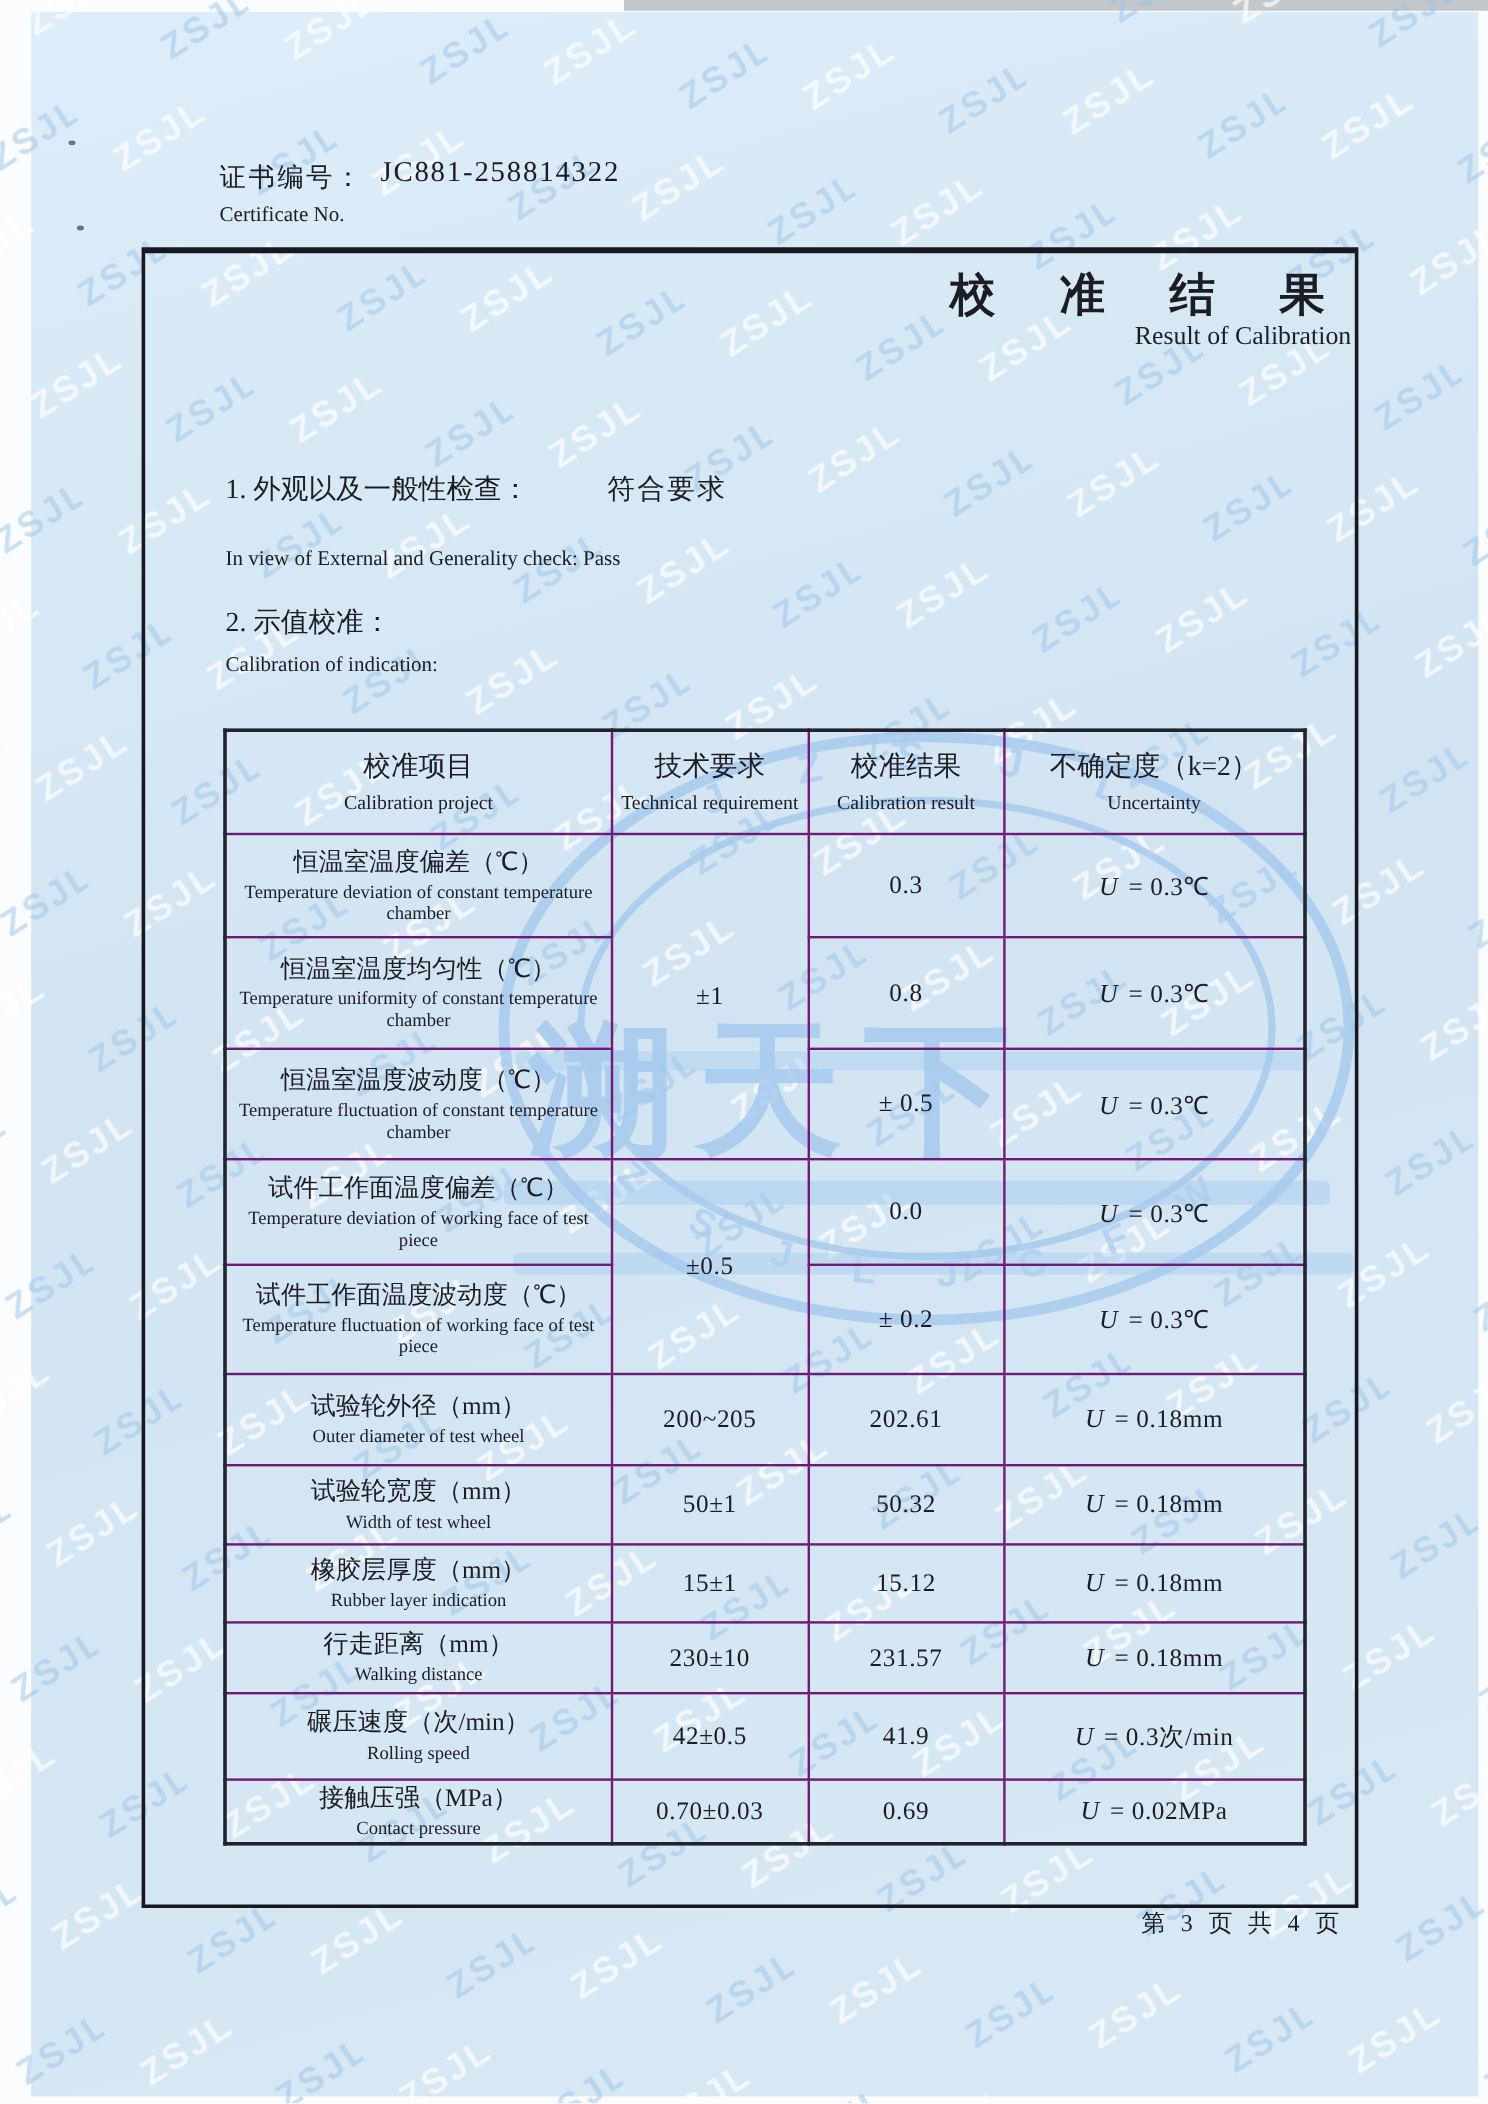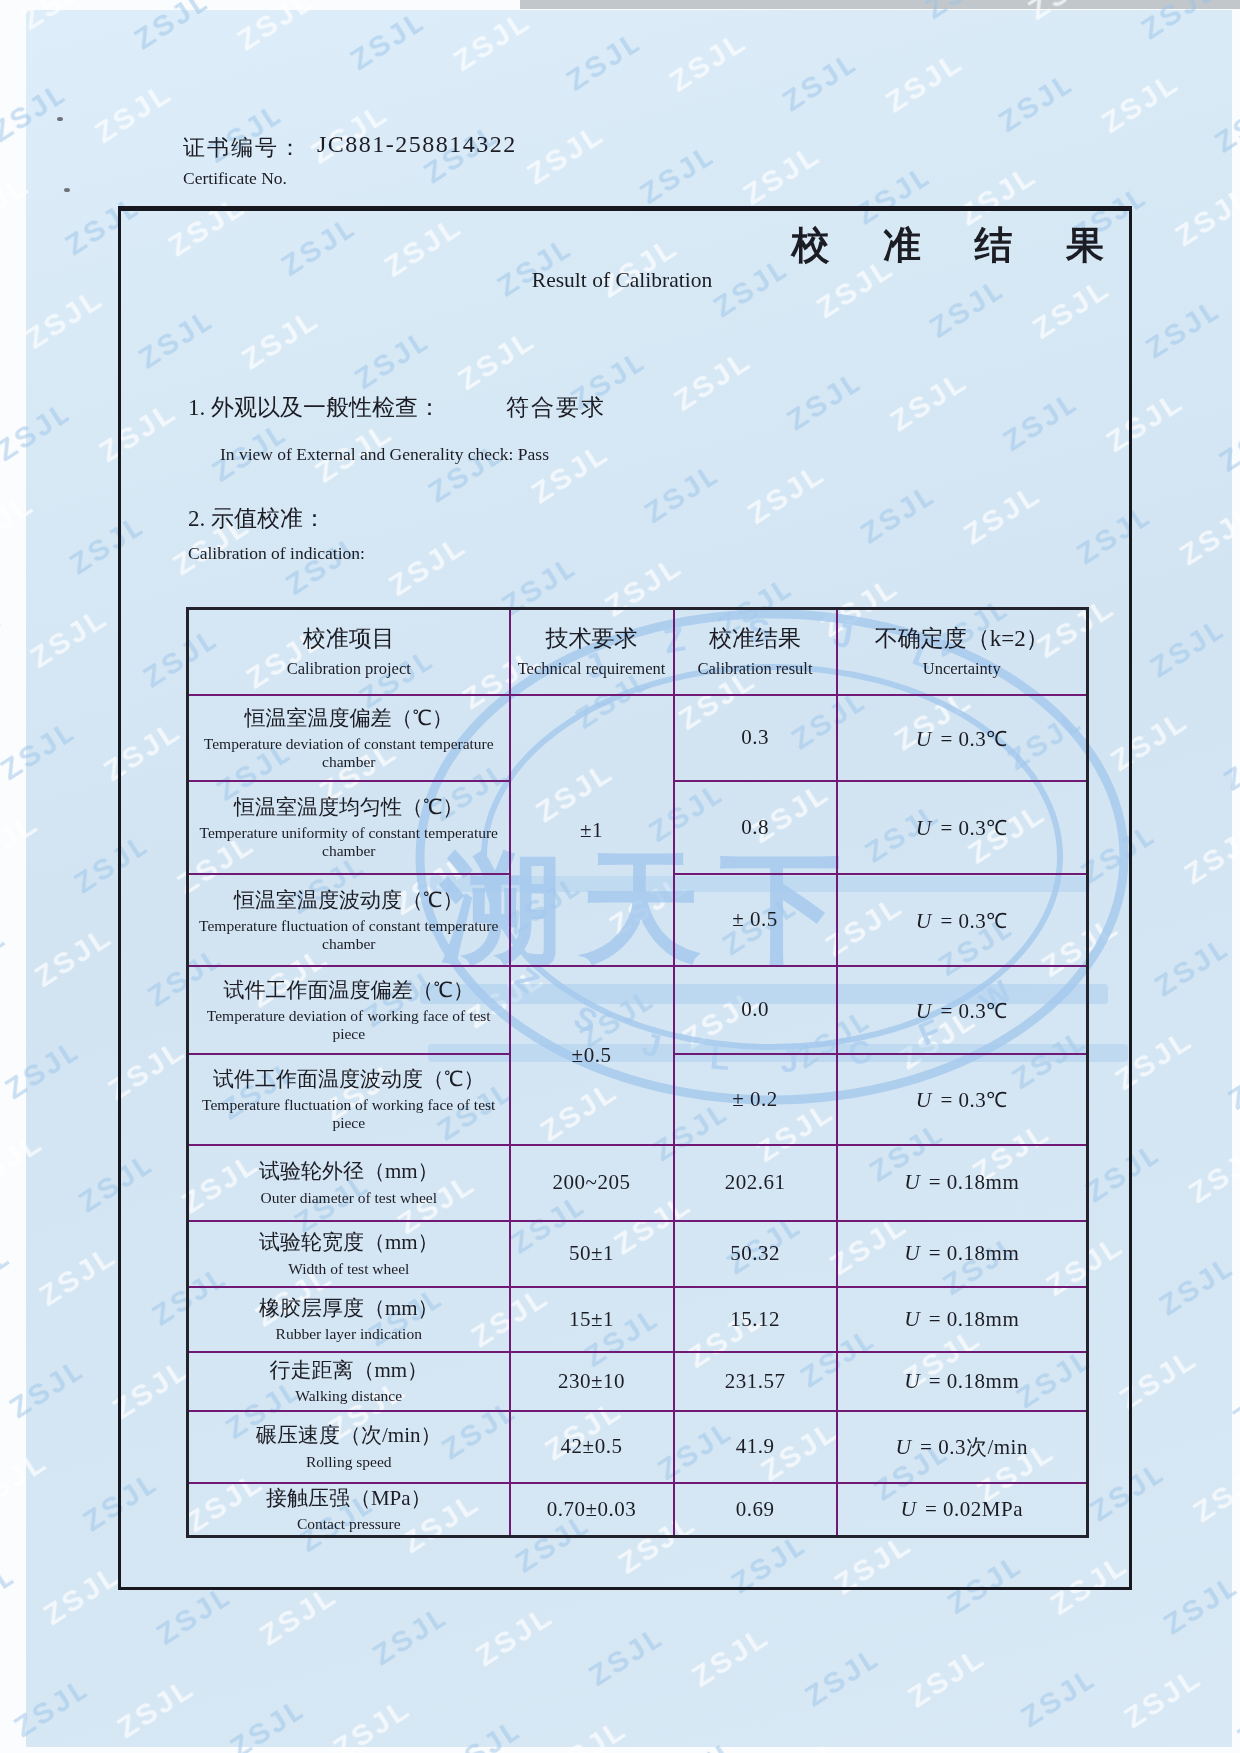--- a/index.html
+++ b/index.html
@@ -18,21 +18,21 @@
   
   .cert-zh{position:absolute;left:183px;top:133px;font-size:22px;letter-spacing:2px;}
   .cert-num{position:absolute;left:317px;top:131px;font-size:24px;letter-spacing:1.5px;}
   .cert-en{position:absolute;left:183px;top:168px;font-size:17.5px;}
 
   .frame{position:absolute;left:118px;top:206px;width:1008px;height:1376px;
          border:3px solid #181820;border-top-width:5px;}
 
   .title-zh{position:absolute;left:118px;top:220px;width:1008px;text-align:right;
             font-size:38px;font-weight:bold;letter-spacing:22px;text-indent:22px;}
-  .title-en{position:absolute;left:118px;top:268px;width:1008px;text-align:center;font-size:21.5px;font-family:Liberation Serif, serif;}
+  .title-en{position:absolute;left:118px;top:268px;width:1008px;text-align:right;font-size:21.5px;font-family:Liberation Serif, serif;}
 
   .sec-zh{position:absolute;left:188px;font-size:23px;}
   .sec-en{position:absolute;left:188px;font-size:17.5px;}
   .sec1-val{position:absolute;left:506px;top:392px;font-size:23px;letter-spacing:2px;}
 
   
   table.cal{position:absolute;left:186px;top:607px;width:900px;border-collapse:collapse;
             table-layout:fixed;}
   table.cal td,table.cal th{border:2px solid #701a75;padding:0 6px;text-align:center;
             vertical-align:middle;font-weight:normal;background:transparent;}
@@ -91,21 +91,21 @@
   <div class="cert-num">JC881-258814322</div>
   <div class="cert-en">Certificate No.</div>
 
   <div class="frame"></div>
 
   <div class="title-zh">校 准 结 果</div>
   <div class="title-en">Result of Calibration</div>
 
   <div class="sec-zh" style="top:392px;">1. 外观以及一般性检查：</div>
   <div class="sec1-val">符合要求</div>
-  <div class="sec-en" style="top:444px;margin-left:32px;">In view of External and Generality check:  Pass</div>
+  <div class="sec-en" style="top:455px;">In view of External and Generality check:  Pass</div>
 
   <div class="sec-zh" style="top:503px;">2. 示值校准：</div>
   <div class="sec-en" style="top:543px;">Calibration of indication:</div>
 
   <table class="cal">
     <colgroup>
         <col style="width:322px">
         <col style="width:164px">
         <col style="width:163px">
         <col style="width:251px">
@@ -254,13 +254,14 @@
       </td>
       <td class="num">0.70±0.03</td>
       <td class="num">0.69</td>
       <td class="unc">
         <i>U</i><span class="uv">= 0.02MPa</span>
       </td>
     </tr>
   </tbody>
     </table>
 
+  <div class="footer">第 3 页 共 4 页</div>
 </div>
 
 </body></html>

